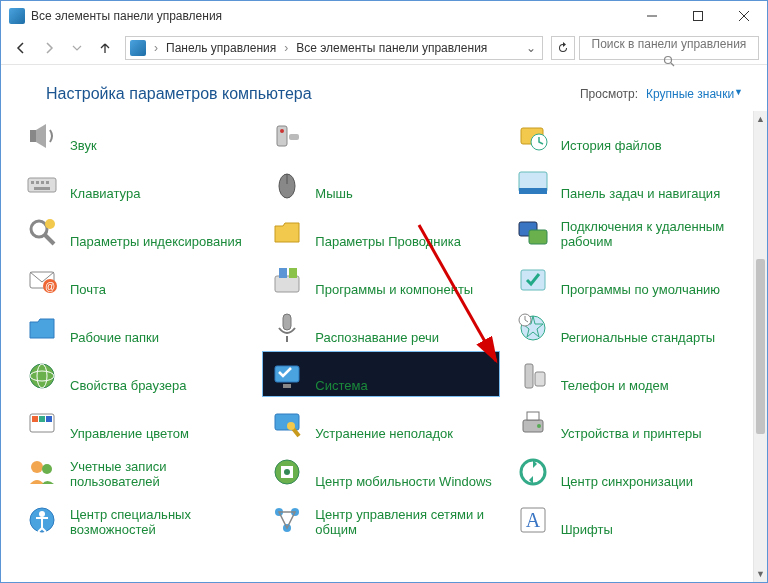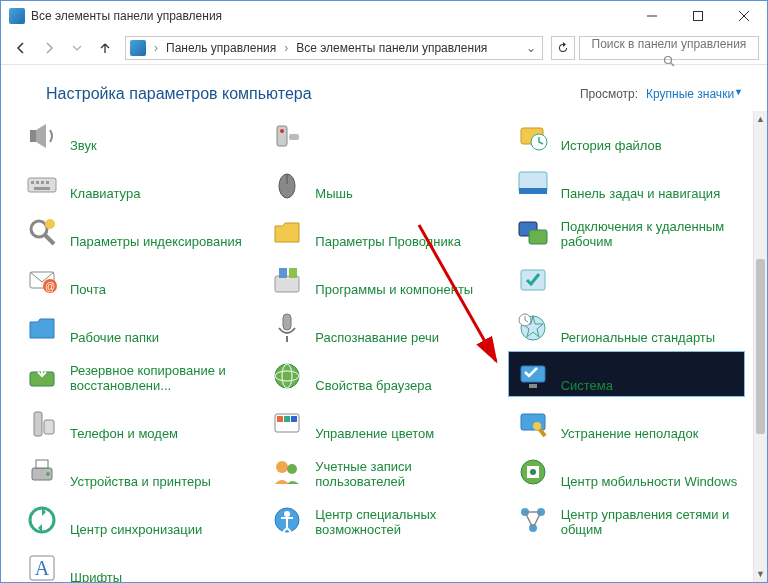--- a/index.html
+++ b/index.html
@@ -355,20 +355,21 @@
         </div>
         <div class="cp-label">Программы и компоненты</div>
       </div>
       <div class="cp-item">
         <div class="cp-icon">
           <svg width="36" height="36" viewBox="0 0 36 36">
             <rect x="6" y="8" width="24" height="20" rx="2" fill="#cde6f7" stroke="#6bb"></rect>
             <path d="M12 18 L16 22 L24 12" stroke="#2a8" stroke-width="3" fill="none"></path>
           </svg>
         </div>
+        <div class="cp-label">Программы по умолчанию</div>
       </div>
       <div class="cp-item">
         <div class="cp-icon">
           <svg width="36" height="36" viewBox="0 0 36 36">
             <path d="M6 12 L14 12 L16 9 L30 9 L30 28 L6 28 Z" fill="#4aa3df" stroke="#2e7bbf"></path>
           </svg>
         </div>
         <div class="cp-label">Рабочие папки</div>
       </div>
       <div class="cp-item">
@@ -385,29 +386,20 @@
         <div class="cp-icon">
           <svg width="36" height="36" viewBox="0 0 36 36">
             <circle cx="18" cy="18" r="12" fill="#cde6f7" stroke="#3a8"></circle>
             <path d="M18 6 L20 14 L28 14 L22 19 L24 27 L18 22 L12 27 L14 19 L8 14 L16 14 Z" fill="none" stroke="#3a8"></path>
             <circle cx="10" cy="10" r="6" fill="#fff" stroke="#888"></circle>
             <line x1="10" y1="6" x2="10" y2="10" stroke="#888"></line>
             <line x1="10" y1="10" x2="13" y2="12" stroke="#888"></line>
           </svg>
         </div>
         <div class="cp-label">Региональные стандарты</div>
-      </div>
-      <div class="cp-item">
-        <div class="cp-icon">
-          <svg width="36" height="36" viewBox="0 0 36 36">
-            <rect x="6" y="14" width="24" height="14" rx="2" fill="#6ab04c" stroke="#385"></rect>
-            <path d="M18 6 L18 18 M14 14 L18 18 L22 14" stroke="#fff" stroke-width="2" fill="none"></path>
-          </svg>
-        </div>
-        <div class="cp-label">Резервное копирование и восстановлени...</div>
       </div>
       <div class="cp-item">
         <div class="cp-icon">
           <svg width="36" height="36" viewBox="0 0 36 36">
             <circle cx="18" cy="18" r="12" fill="#6ab04c" stroke="#385"></circle>
             <ellipse cx="18" cy="18" rx="12" ry="5" fill="none" stroke="#fff"></ellipse>
             <ellipse cx="18" cy="18" rx="5" ry="12" fill="none" stroke="#fff"></ellipse>
           </svg>
         </div>
         <div class="cp-label">Свойства браузера</div>

